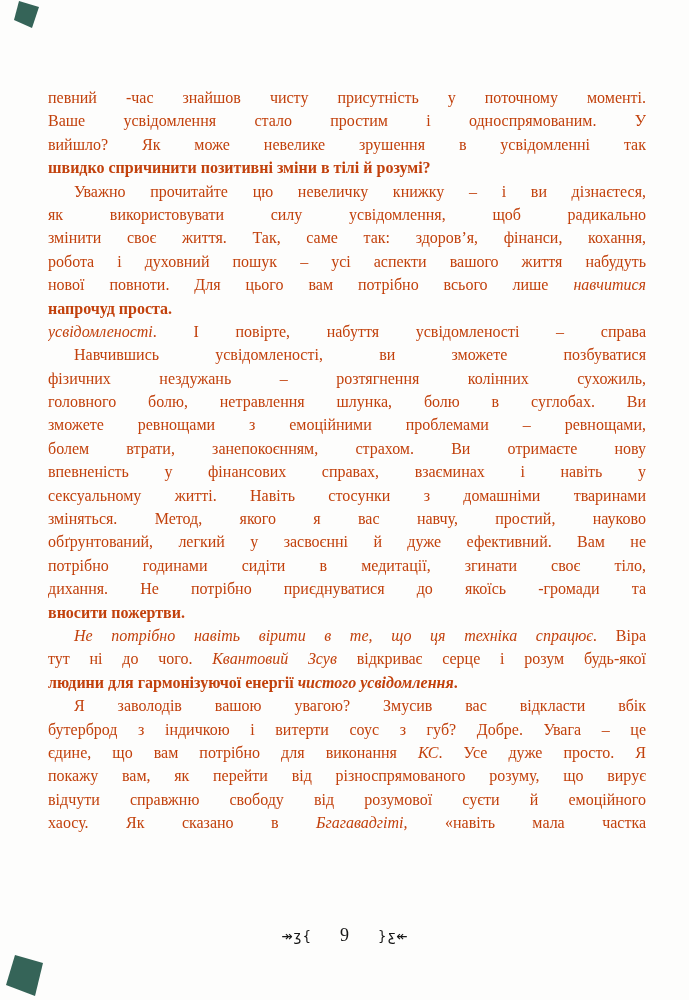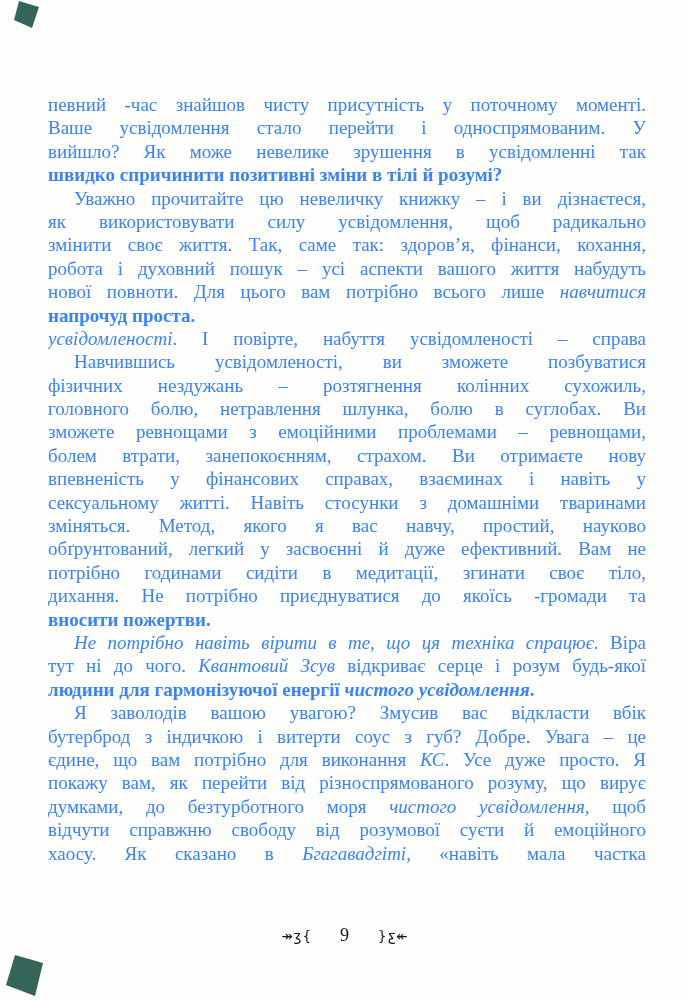--- a/index.html
+++ b/index.html
@@ -7,24 +7,24 @@
     width: 689px; height: 1000px;
     position: relative;
     background: #fdfdfc;
     overflow: hidden;
     font-family: "Liberation Serif", "DejaVu Serif", serif;
   }
   .page { position: absolute; inset: 0; }
 
   .text-block {
     position: absolute;
-    left: 48px; top: 93px;
+    left: 48px; top: 86px;
     width: 598px;
-    color: #3b82f6;
-    font-size: 19px;
+    color: #c2410c;
+    font-size: 16px;
   }
   .para { margin: 0; }
   .line {
     height: 23.4px;
     line-height: 23.4px;
     overflow: hidden;
     text-align: justify;
     text-align-last: justify;
     -moz-text-align-last: justify;
     white-space: normal;
@@ -68,21 +68,21 @@
     <polygon points="13,1 33,7 26,28 8,20" fill="#356458"></polygon>
   </svg>
 
   <svg class="corner-mark bottom-left" width="50" height="48" viewBox="0 0 50 48">
     <polygon points="13,3 41,11 33,44 4,33" fill="#356458"></polygon>
   </svg>
 
   <div class="text-block">
       <div class="para">
         <div class="line"><span>певний -час знайшов чисту присутність у поточному моменті.</span></div>
-        <div class="line"><span>Ваше усвідомлення стало перейти і односпрямованим. У</span></div>
+        <div class="line"><span>Ваше усвідомлення стало простим і односпрямованим. У</span></div>
         <div class="line"><span>вийшло? Як може невелике зрушення в усвідомленні так</span></div>
         <div class="line end"><span>швидко спричинити позитивні зміни в тілі й розумі?</span></div>
       </div>
       <div class="para indent">
         <div class="line"><span>Уважно прочитайте цю невеличку книжку – і ви дізнаєтеся,</span></div>
         <div class="line"><span>як використовувати силу усвідомлення, щоб радикально</span></div>
         <div class="line"><span>змінити своє життя. Так, саме так: здоров’я, фінанси, кохання,</span></div>
         <div class="line"><span>робота і духовний пошук – усі аспекти вашого життя набудуть</span></div>
         <div class="line"><span>нової повноти. Для цього вам потрібно всього лише </span><i>навчитися</i></div>
         <div class="line end"><span>напрочуд проста.</span></div>
@@ -105,21 +105,20 @@
       <div class="para indent">
         <div class="line"><i>Не потрібно навіть вірити в те, що ця техніка спрацює.</i><span> Віра</span></div>
         <div class="line"><span>тут ні до чого. </span><i>Квантовий Зсув</i><span> відкриває серце і розум будь-якої</span></div>
         <div class="line end"><span>людини для гармонізуючої енергії </span><i>чистого усвідомлення</i><span>.</span></div>
       </div>
       <div class="para indent">
         <div class="line"><span>Я заволодів вашою увагою? Змусив вас відкласти вбік</span></div>
         <div class="line"><span>бутерброд з індичкою і витерти соус з губ? Добре. Увага – це</span></div>
         <div class="line"><span>єдине, що вам потрібно для виконання </span><i>КС</i><span>. Усе дуже просто. Я</span></div>
         <div class="line"><span>покажу вам, як перейти від різноспрямованого розуму, що вирує</span></div>
-        <div class="line"><span>думками, до безтурботного моря </span><i>чистого усвідомлення</i><span>, щоб</span></div>
         <div class="line"><span>відчути справжню свободу від розумової суєти й емоційного</span></div>
         <div class="line"><span>хаосу. Як сказано в </span><i>Бгагавадгіті,</i><span> «навіть мала частка</span></div>
       </div>
     </div>
 
   <div class="page-footer">
     <span class="orn">↠ʒ{</span>
     <span class="page-number">9</span>
     <span class="orn mirrored">↠ʒ{</span>
   </div>

